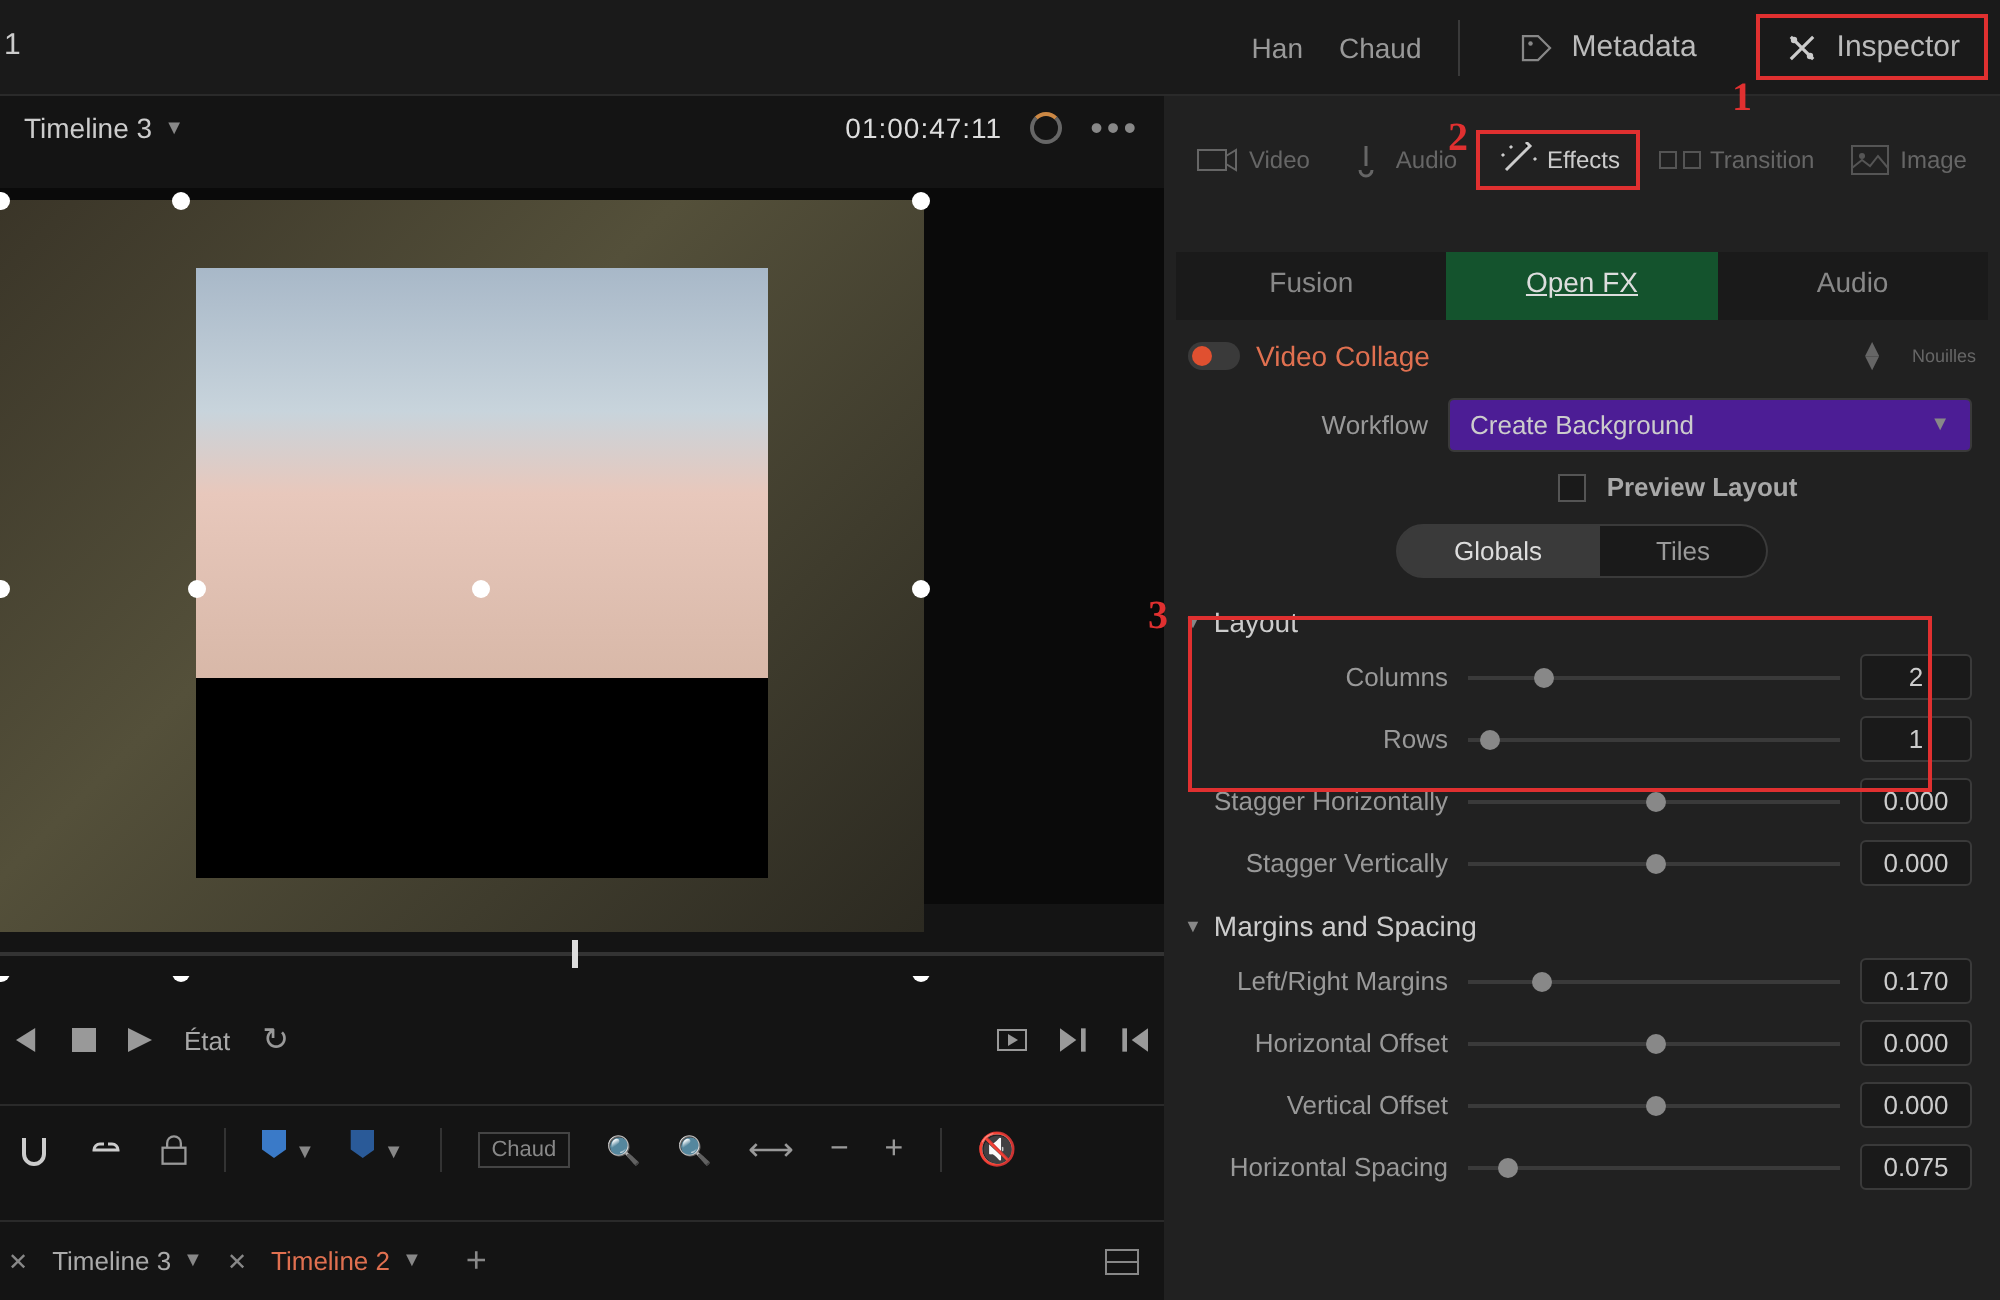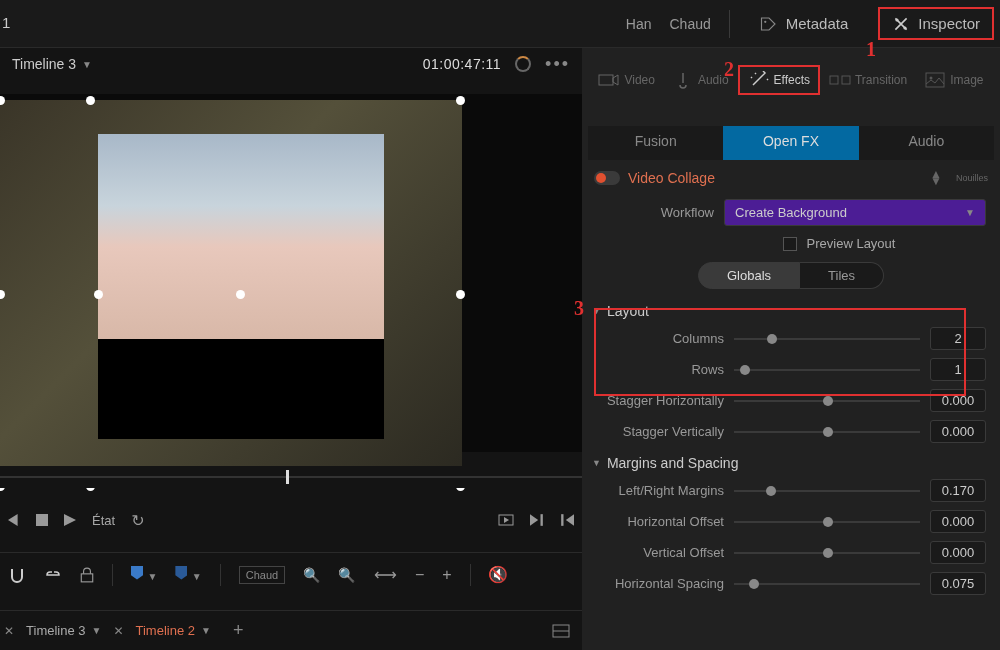--- a/index.html
+++ b/index.html
@@ -57,21 +57,21 @@
   .right-ctrl { margin-left: auto; padding: 4px 8px; cursor: pointer; }
   
   
   .insp-tabs { height: 58px; display: flex; justify-content: space-around; align-items: center; padding: 6px 8px 0; }
   .insp-tab { display: flex; flex-direction: row; align-items: center; gap: 4px; color: #666; cursor: pointer; font-size: 12px; padding: 4px 8px; min-width: 58px; }
   .insp-tab.active { border: 2px solid #e03030; color: #ccc; }
   .insp-icon { width: 22px; height: 18px; display: flex; align-items: center; justify-content: center; }
   
   .sub-tabs { height: 34px; display: flex; margin: 20px 6px 0; }
   .sub-tab { flex: 1; text-align: center; padding: 7px 0; font-size: 14px; color: #888; background: #1a1a1a; cursor: pointer; }
-  .sub-tab.active { background: #0369a1; color: #ddd; }
+  .sub-tab.active { background: #14532d; color: #ddd; text-decoration: underline; }
   
   .fx-header { display: flex; align-items: center; padding: 10px 12px 8px; gap: 8px; }
   .toggle-pill { width: 26px; height: 14px; background: #3a3a3a; border-radius: 7px; position: relative; cursor: pointer; }
   .toggle-dot { width: 10px; height: 10px; background: #e05030; border-radius: 50%; position: absolute; left: 2px; top: 2px; }
   .fx-name { color: #e07050; font-size: 14px; }
   .updown { margin-left: auto; color: #666; font-size: 12px; cursor: pointer; line-height: 7px; }
   .tiny-label { font-size: 9px; color: #666; margin-left: 6px; }
   
   .param-row { display: flex; align-items: center; padding: 5px 14px; gap: 10px; }
   .param-label { width: 118px; text-align: right; color: #999; font-size: 13px; }
@@ -320,21 +320,21 @@
     </div>
 
     <div class="param-row">
       <div class="param-label">Workflow</div>
       <div class="select-box">
         <span>Create Background</span>
         <span class="chev">▼</span>
       </div>
     </div>
 
-    <div class="param-row" style="justify-content:center; padding-left:110px;">
+    <div class="param-row" style="justify-content:center; padding-left:110px;font-weight:bold;">
       <div class="checkbox"></div>
       <span>Preview Layout</span>
     </div>
 
     <div class="pill-tabs">
       <div class="pill active">Globals</div>
       <div class="pill">Tiles</div>
     </div>
 
     <div class="section-hdr">

